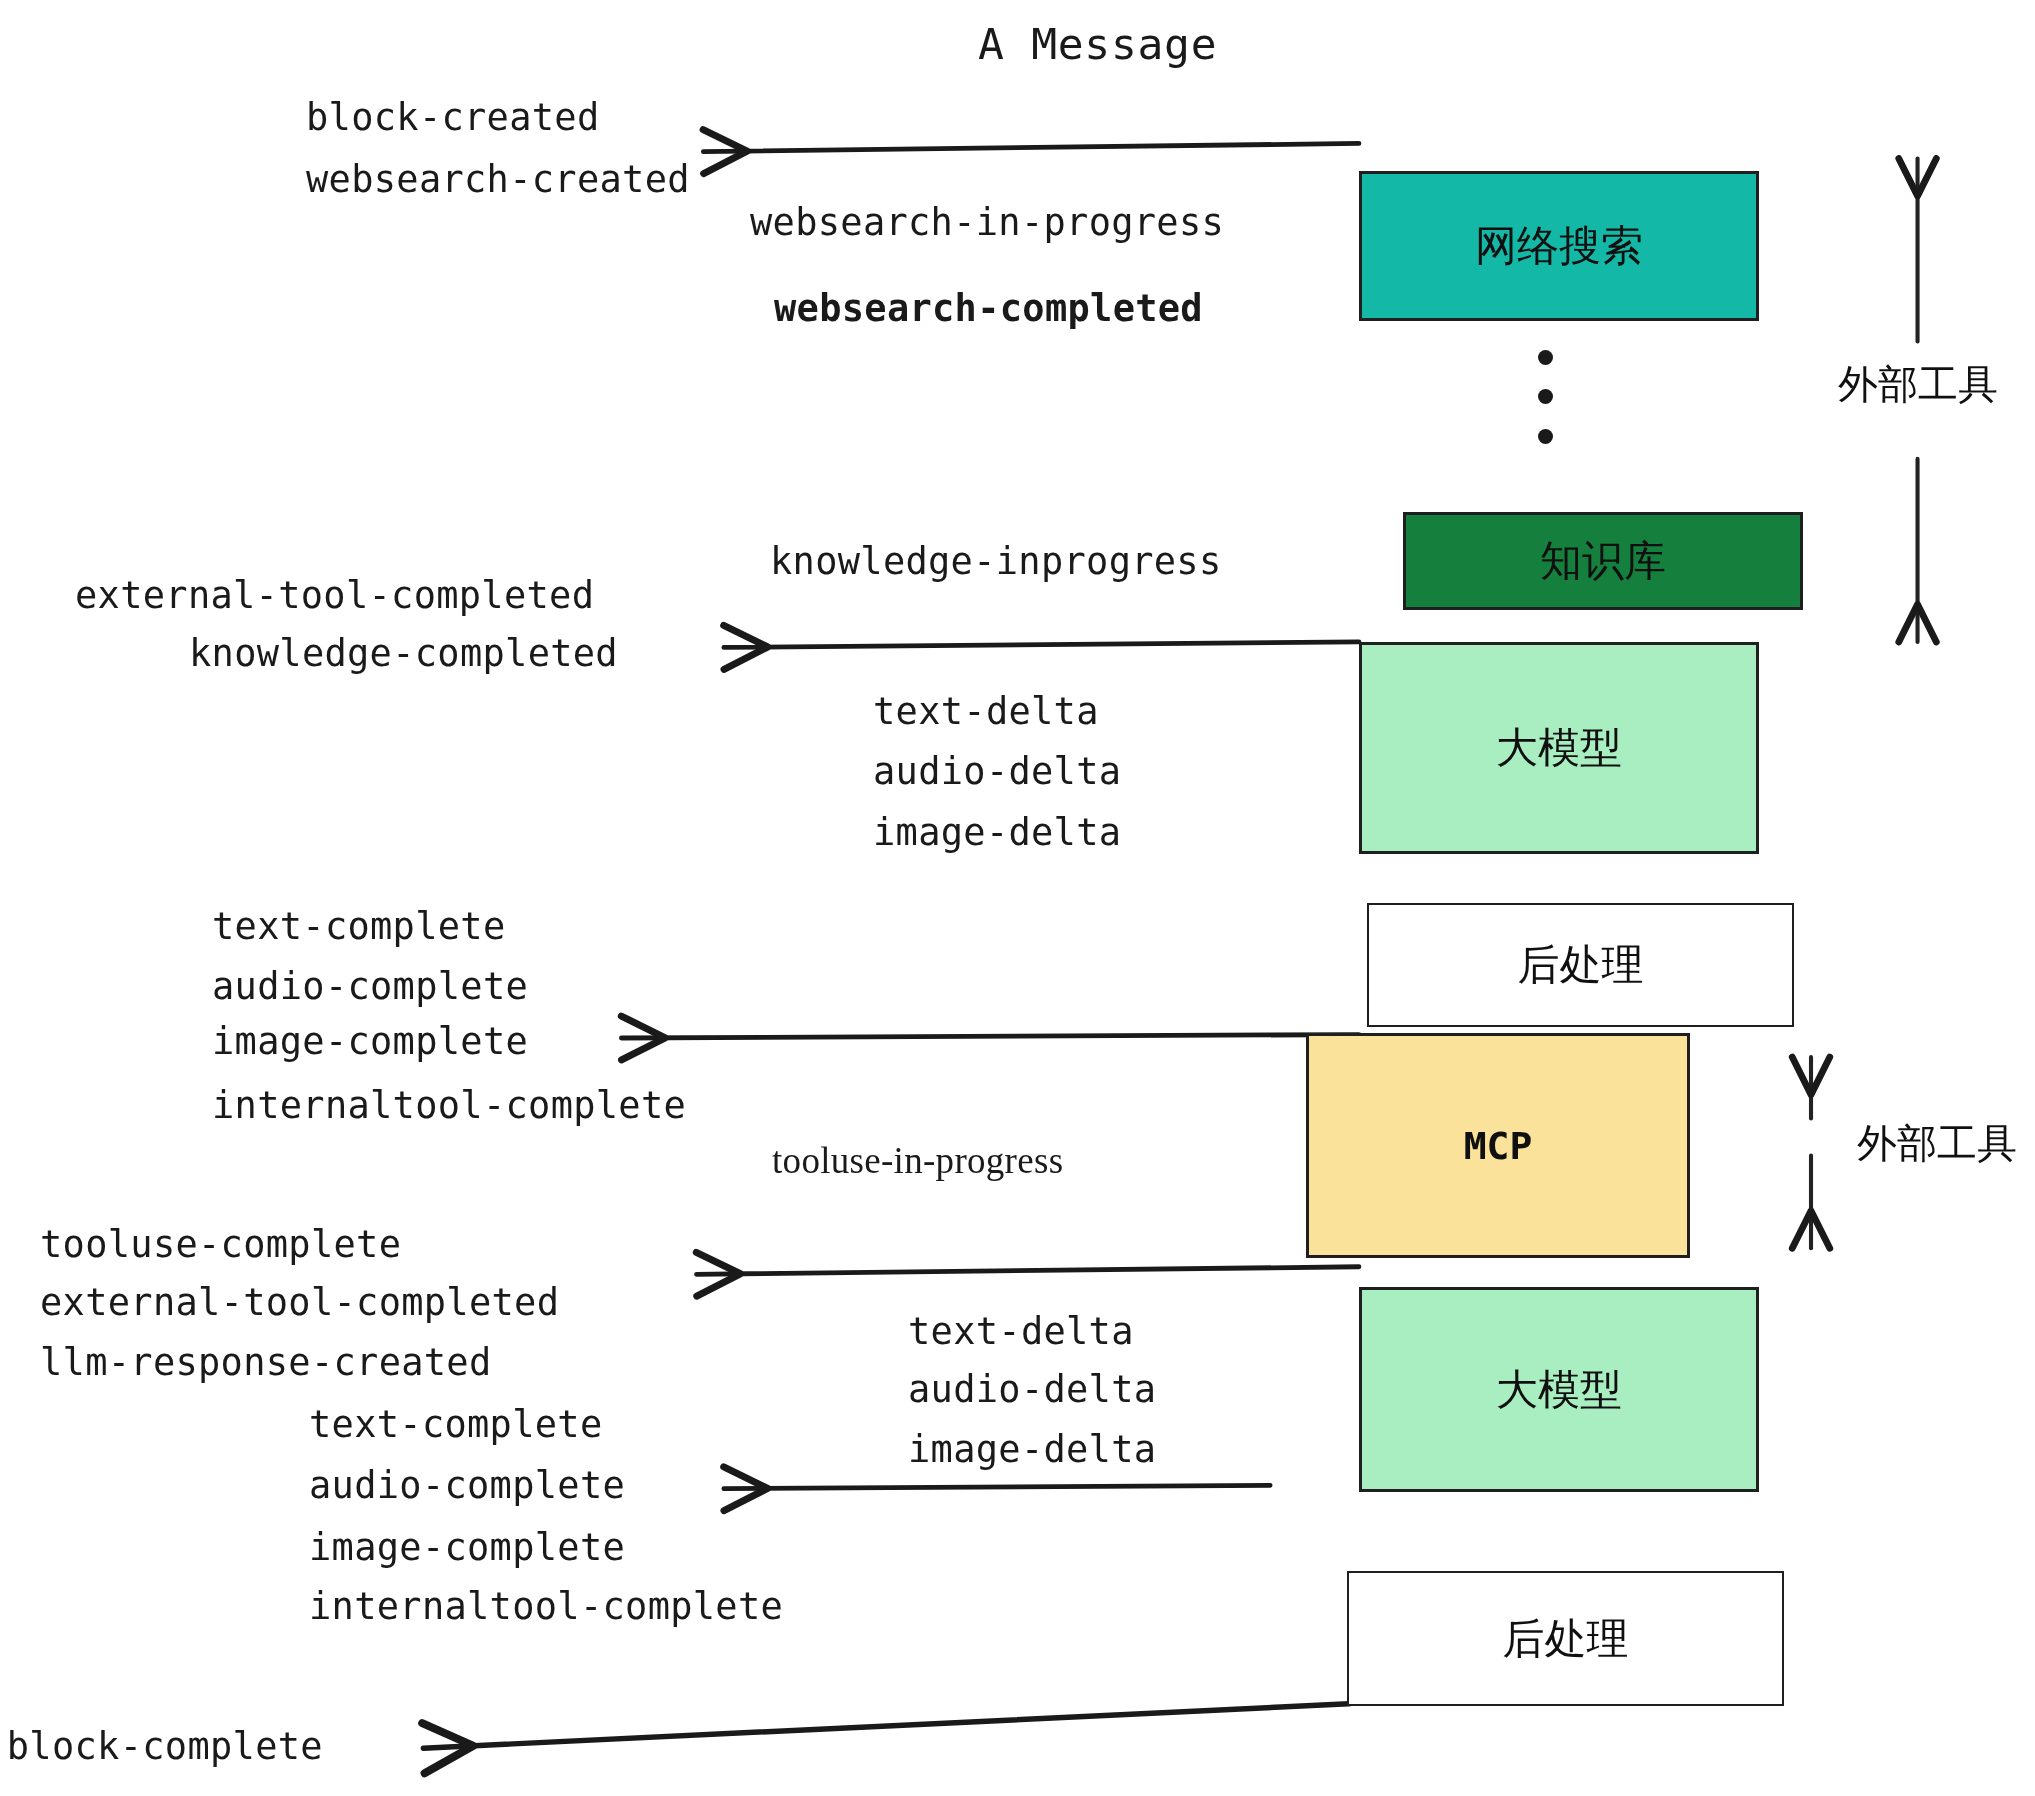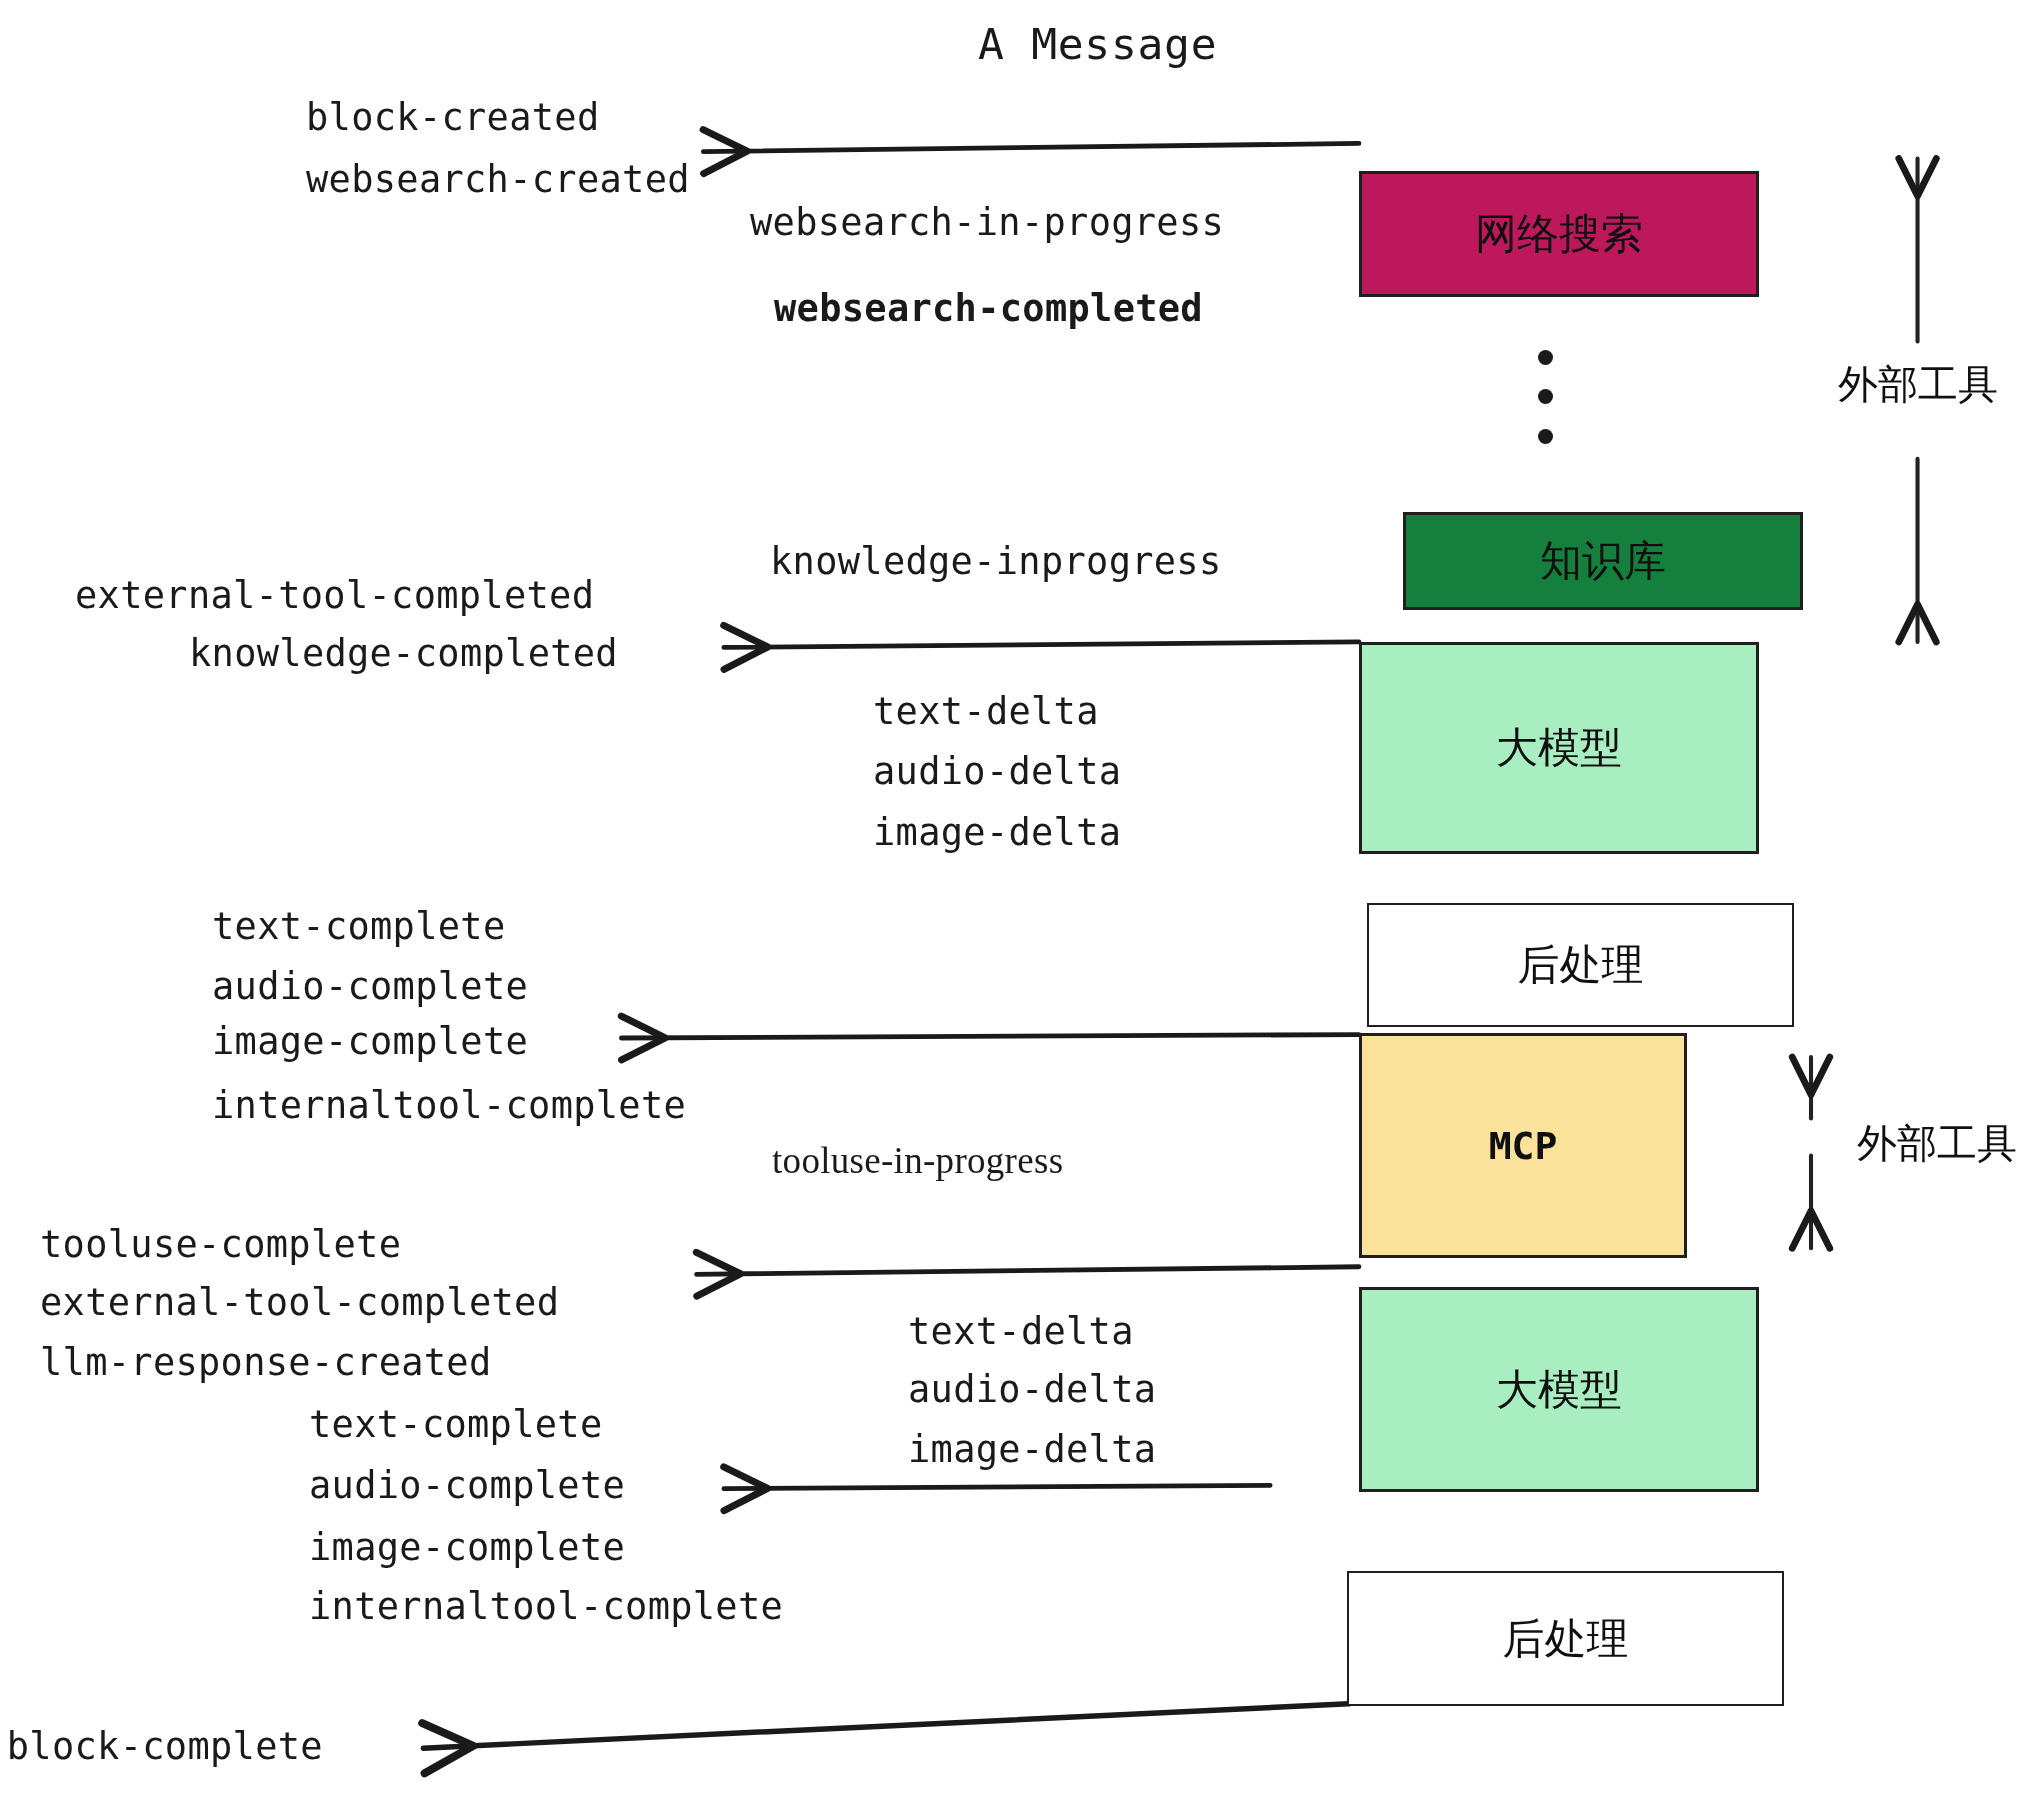--- a/index.html
+++ b/index.html
@@ -100,41 +100,41 @@
 
     <line x1="2808" y1="500" x2="2808" y2="232" stroke="#222" stroke-width="6" marker-end="url(#ahu)" stroke-linecap="round"></line>
     <line x1="2808" y1="672" x2="2808" y2="940" stroke="#222" stroke-width="6" marker-end="url(#ahu)" stroke-linecap="round"></line>
 
     <line x1="2652" y1="1638" x2="2652" y2="1548" stroke="#222" stroke-width="6" marker-end="url(#ahu)" stroke-linecap="round"></line>
     <line x1="2652" y1="1692" x2="2652" y2="1828" stroke="#222" stroke-width="6" marker-end="url(#ahu)" stroke-linecap="round"></line>
   </svg>
 
   <div class="title" style="left:978px; top:19px;">A Message</div>
 
-  <div class="box" style="left:1359px; top:171px; width:400px; height:126px; background:#be185d;">
+  <div class="box" style="left:1359px; top:171px; width:400px; height:150px; background:#14b8a6;">
     <span>网络搜索</span>
   </div>
 
   <div class="dot" style="left:1538px; top:350px;"></div>
   <div class="dot" style="left:1538px; top:389px;"></div>
   <div class="dot" style="left:1538px; top:429px;"></div>
 
   <div class="box" style="left:1359px; top:512px; width:400px; height:98px; background:#15803d;margin-left:44px;">
     <span>知识库</span>
   </div>
 
   <div class="box" style="left:1359px; top:642px; width:400px; height:212px; background:#a8eec1;">
     <span>大模型</span>
   </div>
 
   <div class="box" style="left:1367px; top:903px; width:427px; height:124px; background:#ffffff; border-width:2.7px;">
     <span>后处理</span>
   </div>
 
-  <div class="box mono" style="left:1359px; top:1033px; width:328px; height:225px; background:#fbe29a;">
+  <div class="box mono" style="left:1306px; top:1033px; width:384px; height:225px; background:#fbe29a;">
     <span>MCP</span>
   </div>
 
   <div class="box" style="left:1359px; top:1287px; width:400px; height:205px; background:#a8eec1;">
     <span>大模型</span>
   </div>
 
   <div class="box" style="left:1347px; top:1571px; width:437px; height:135px; background:#ffffff; border-width:2.7px;">
     <span>后处理</span>
   </div>

